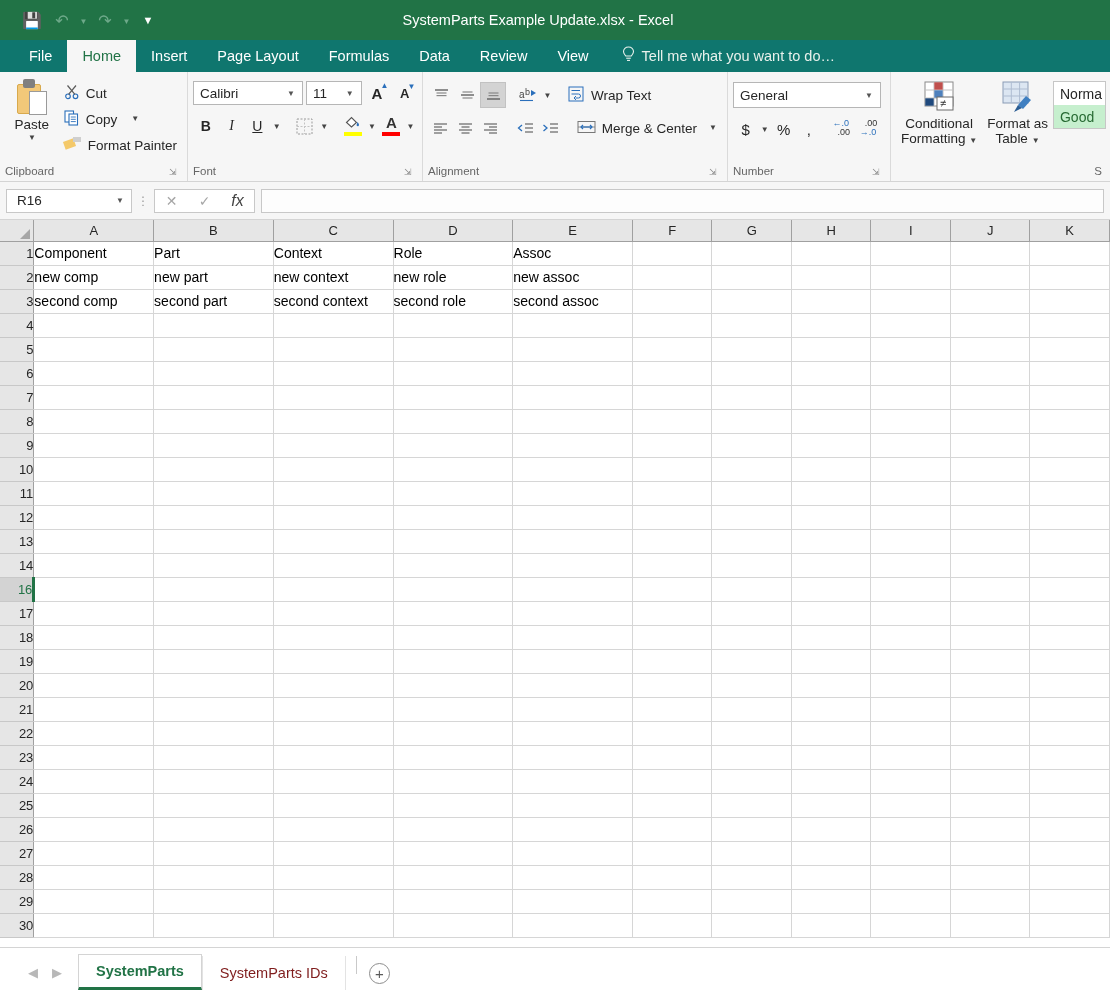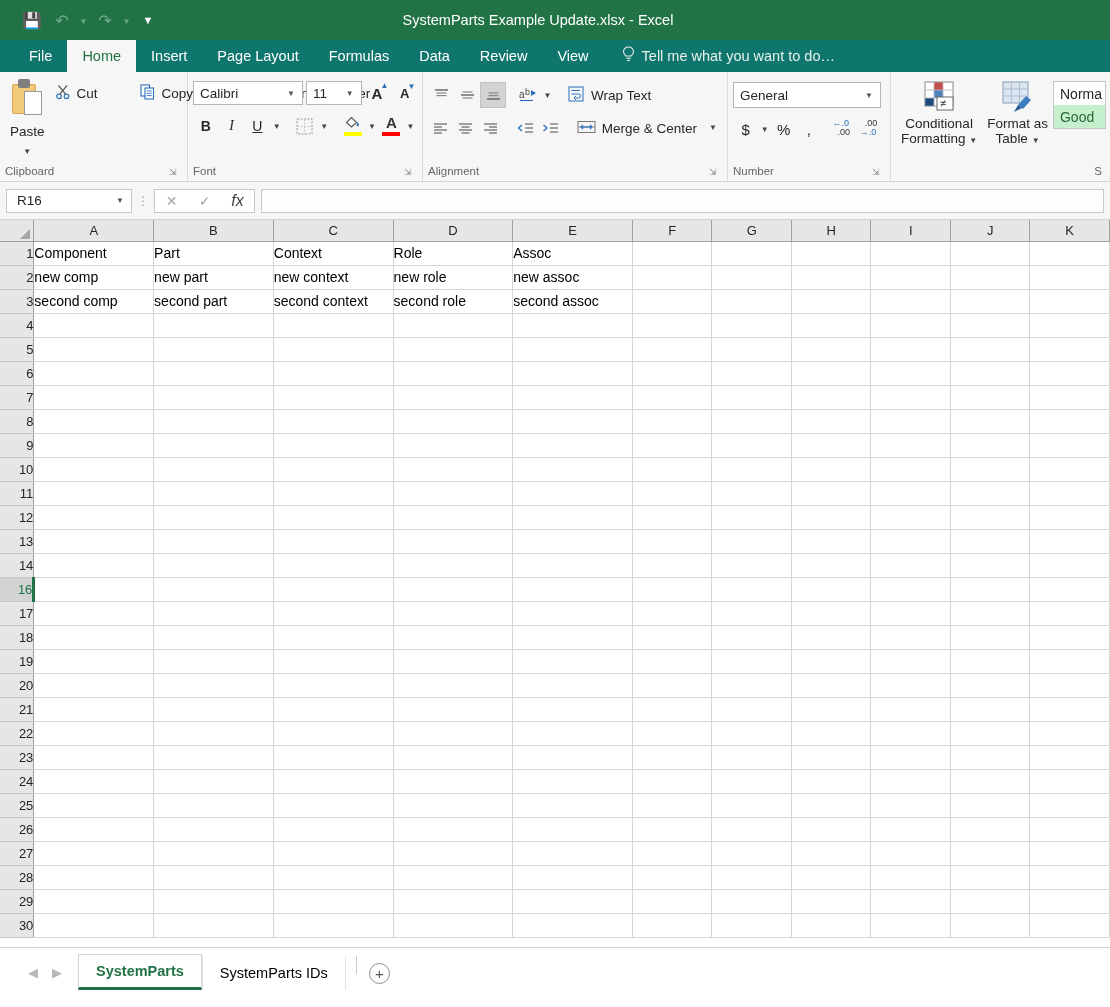--- a/index.html
+++ b/index.html
@@ -261,21 +261,21 @@
     border-top: 1px solid #d4d4d4;
     display: flex; align-items: flex-end;
     padding-left: 22px;
   }
   .navarrows { display: flex; align-items: center; height: 36px; gap: 14px; padding: 0 16px 0 6px; }
   .navarrow { color: #b8b8b8; font-size: 13px; }
   .sheettab {
     height: 34px;
     display: flex; align-items: center;
     padding: 0 17px;
-    font-size: 14.5px; color: #000000;
+    font-size: 14.5px; color: #7f1d1d;
     border-left: 1px solid #e3e3e3;
     border-right: 1px solid #e3e3e3;
   }
   .sheettab.active {
     color: #217346; font-weight: bold;
     background: #ffffff;
     border-top: 1px solid #d4d4d4;
     border-left: 1px solid #d4d4d4;
     border-right: 1px solid #d4d4d4;
     border-bottom: 3px solid #217346;
@@ -324,30 +324,30 @@
         </svg>
     </span>
     <span>Tell me what you want to do…</span>
   </div>
 </div>
 
 <div class="ribbon">
 
   <div class="rgroup" style="width:188px;">
     <div class="rgroup-body">
-      <div class="big-btn" style="width:62px;gap:7px;">
+      <div class="big-btn" style="width:62px;">
         <div class="clipboard-ico">
           <div class="cb-body"></div>
             <div class="cb-clip"></div>
             <div class="cb-page"></div>
         </div>
         <span>Paste</span>
         <span class="caret-dn" style="margin-top:2px;">▼</span>
       </div>
-      <div style="display:flex;flex-direction:row;padding-top:4px;gap:32px;">
+      <div style="display:flex;flex-direction:column;padding-top:4px;">
         <div class="small-btn">
           <span>
             <svg width="16" height="16" viewBox="0 0 16 16">
                 <circle cx="4" cy="12.3" r="2.3" fill="none" stroke="#2a6fbb" stroke-width="1.2"></circle>
                 <circle cx="11.5" cy="12.3" r="2.3" fill="none" stroke="#2a6fbb" stroke-width="1.2"></circle>
                 <line x1="12" y1="1.5" x2="4.6" y2="10.4" stroke="#5a5a5a" stroke-width="1.2"></line>
                 <line x1="3.5" y1="1.5" x2="10.9" y2="10.4" stroke="#5a5a5a" stroke-width="1.2"></line>
               </svg>
           </span>
           <span>Cut</span>

